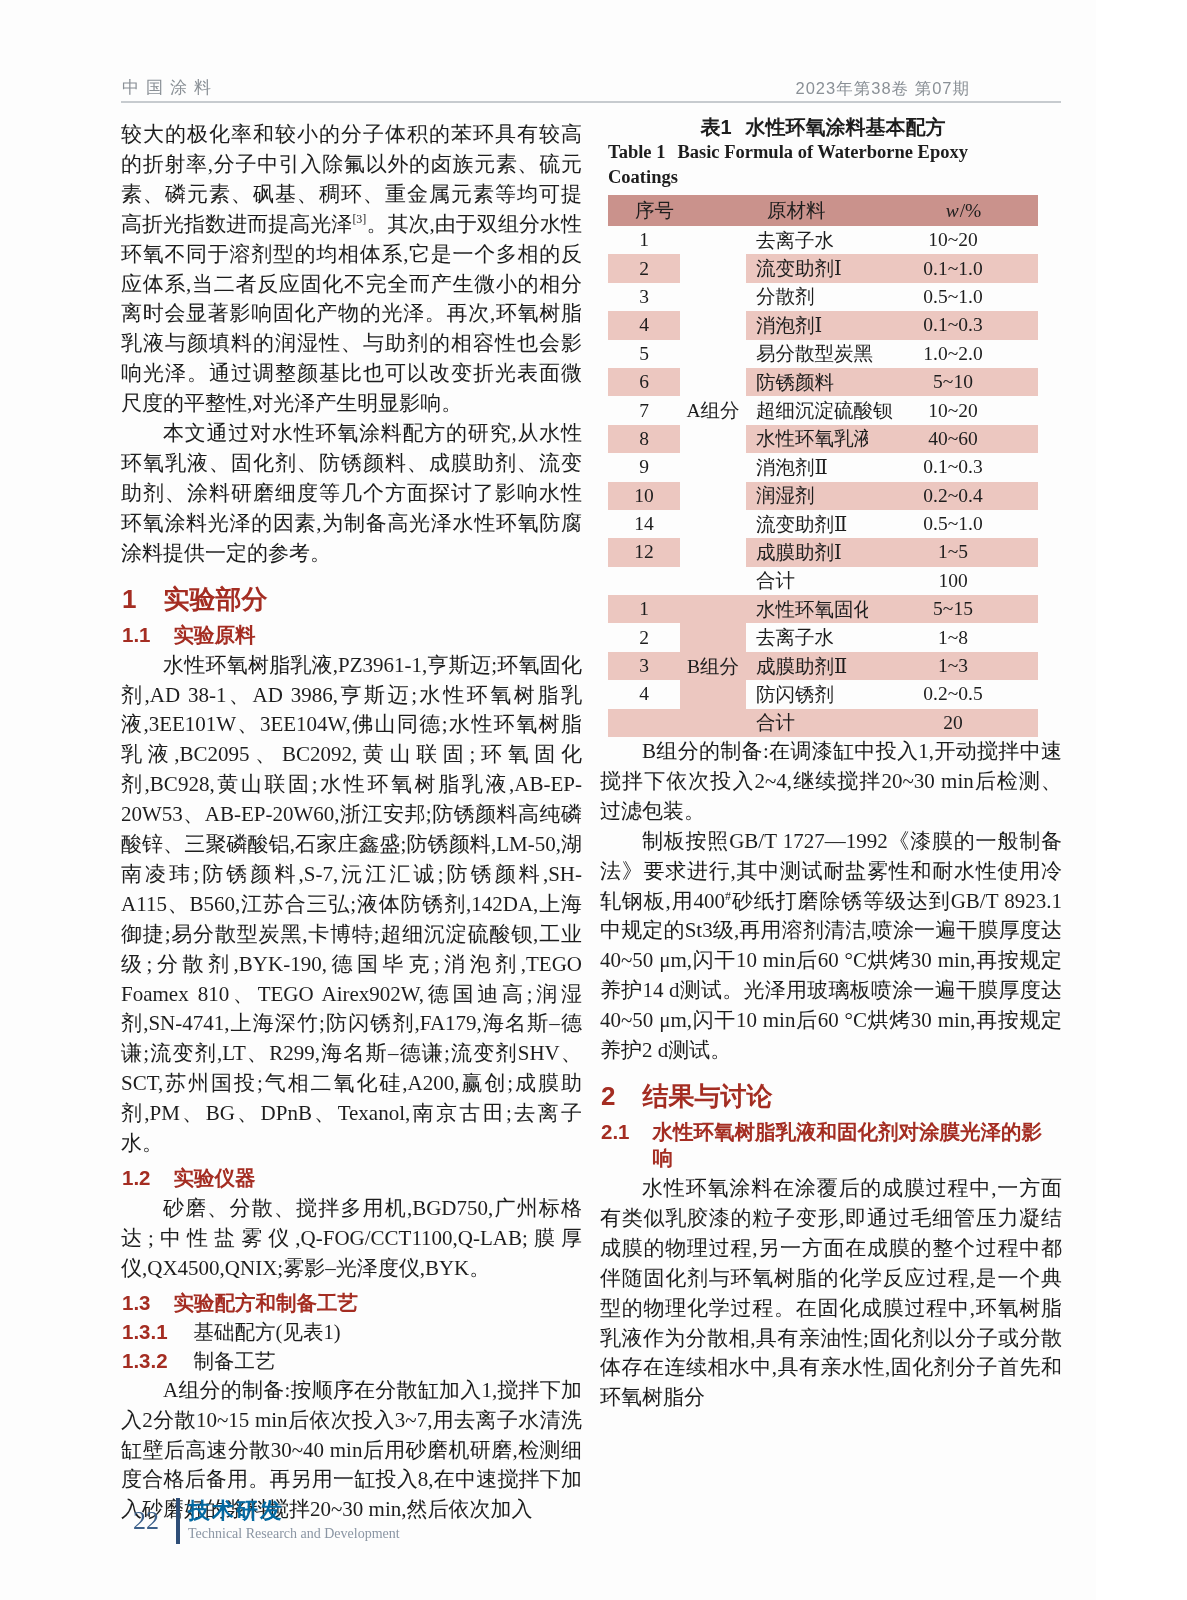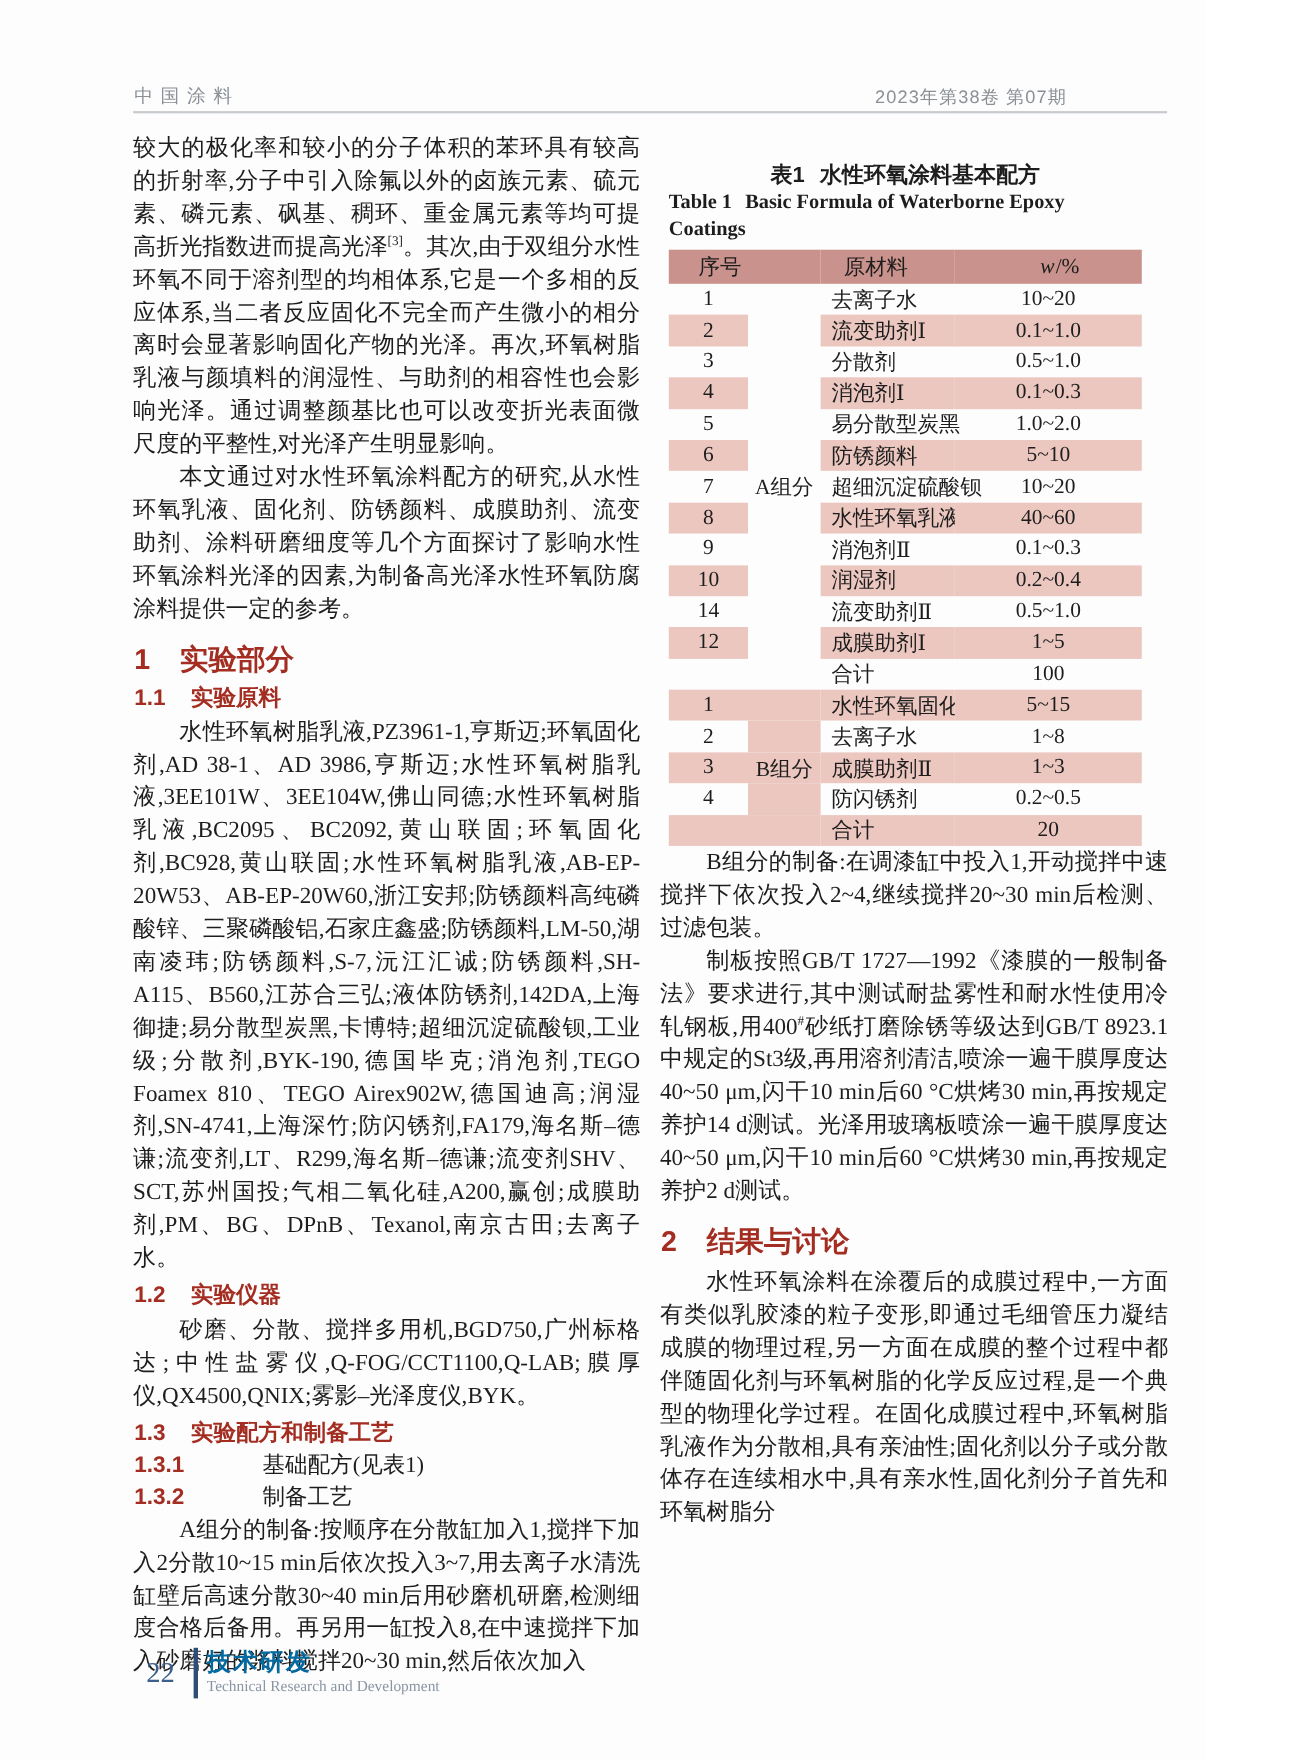--- a/index.html
+++ b/index.html
@@ -8,32 +8,32 @@
     font-family:"Liberation Serif","DejaVu Serif",serif;color:#1d1d1d;
   }
   
   .run-left{position:absolute;left:122px;top:76px;font-family:"Liberation Sans","DejaVu Sans",sans-serif;
     font-size:17px;color:#8a9096;letter-spacing:7px;}
   .run-right{position:absolute;right:126px;top:78px;font-family:"Liberation Sans","DejaVu Sans",sans-serif;
     font-size:16.5px;color:#8a9096;letter-spacing:1px;}
   .run-rule{position:absolute;left:121px;top:101px;width:940px;height:2px;background:#c7cbcf;}
   
   .col-left{position:absolute;left:121px;top:120px;width:461px;}
-  .col-right{position:absolute;left:600px;top:144px;width:462px;}
+  .col-right{position:absolute;left:600px;top:112px;width:462px;}
   p.body{margin:0;font-size:21px;line-height:29.9px;text-align:justify;text-justify:inter-ideograph;}
   p.ind{text-indent:2em;}
   sup{font-size:12px;vertical-align:super;line-height:0;}
   
   .h1{display:flex;align-items:baseline;margin:15px 0 7px 1px;color:#a42d22;
     font-family:"Liberation Sans","DejaVu Sans",sans-serif;font-weight:bold;font-size:26px;line-height:31px;}
   .h1 .num{margin-right:27px;}
   .h2{display:flex;align-items:baseline;margin:6px 0 3px 1px;color:#a42d22;
     font-family:"Liberation Sans","DejaVu Sans",sans-serif;font-weight:bold;font-size:20.5px;line-height:26px;}
   .h2 .num{margin-right:23px;}
-  .h3{display:flex;align-items:baseline;margin:3px 0 2px 1px;font-size:20.5px;line-height:26px;gap:45px;}
+  .h3{display:flex;align-items:baseline;margin:3px 0 2px 1px;font-size:20.5px;line-height:26px;}
   .h3 .num{color:#a42d22;font-family:"Liberation Sans","DejaVu Sans",sans-serif;font-weight:bold;margin-right:26px;}
   .h3 .txt{font-family:"Liberation Serif","DejaVu Serif",serif;color:#1d1d1d;font-weight:normal;}
   
   .tblwrap{margin-left:8px;width:430px;}
   .tbl-title-cn{text-align:center;font-family:"Liberation Sans","DejaVu Sans",sans-serif;
     font-weight:bold;font-size:20px;line-height:26px;margin-top:2px;}
   .tbl-title-cn .tno{margin-right:14px;}
   .tbl-title-en{text-align:left;font-family:"Liberation Serif","DejaVu Serif",serif;
     font-weight:bold;font-size:18.5px;line-height:25px;margin-bottom:5px;}
   .tbl-title-en .tno{margin-right:12px;}
@@ -244,20 +244,24 @@
     <p class="body ind">B组分的制备:在调漆缸中投入1,开动搅拌中速搅拌下依次投入2~4,继续搅拌20~30 min后检测、过滤包装。</p>
 
 
     <p class="body ind"><span>制板按照GB/T 1727—1992《漆膜的一般制备法》要求进行,其中测试耐盐雾性和耐水性使用冷轧钢板,用400</span><sup>#</sup><span>砂纸打磨除锈等级达到GB/T 8923.1中规定的St3级,再用溶剂清洁,喷涂一遍干膜厚度达40~50 μm,闪干10 min后60 °C烘烤30 min,再按规定养护14 d测试。光泽用玻璃板喷涂一遍干膜厚度达40~50 μm,闪干10 min后60 °C烘烤30 min,再按规定养护2 d测试。</span></p>
 
     <div class="h1">
       <span class="num">2</span>
       <span>结果与讨论</span>
     </div>
 
+    <div class="h2">
+      <span class="num">2.1</span>
+      <span>水性环氧树脂乳液和固化剂对涂膜光泽的影响</span>
+    </div>
 
     <p class="body ind">水性环氧涂料在涂覆后的成膜过程中,一方面有类似乳胶漆的粒子变形,即通过毛细管压力凝结成膜的物理过程,另一方面在成膜的整个过程中都伴随固化剂与环氧树脂的化学反应过程,是一个典型的物理化学过程。在固化成膜过程中,环氧树脂乳液作为分散相,具有亲油性;固化剂以分子或分散体存在连续相水中,具有亲水性,固化剂分子首先和环氧树脂分</p>
   </div>
 
   <div class="foot-num">22</div>
   <div class="foot-bar"></div>
   <div class="foot-cn">技术研发</div>
   <div class="foot-en">Technical Research and Development</div>
 
 </div>

